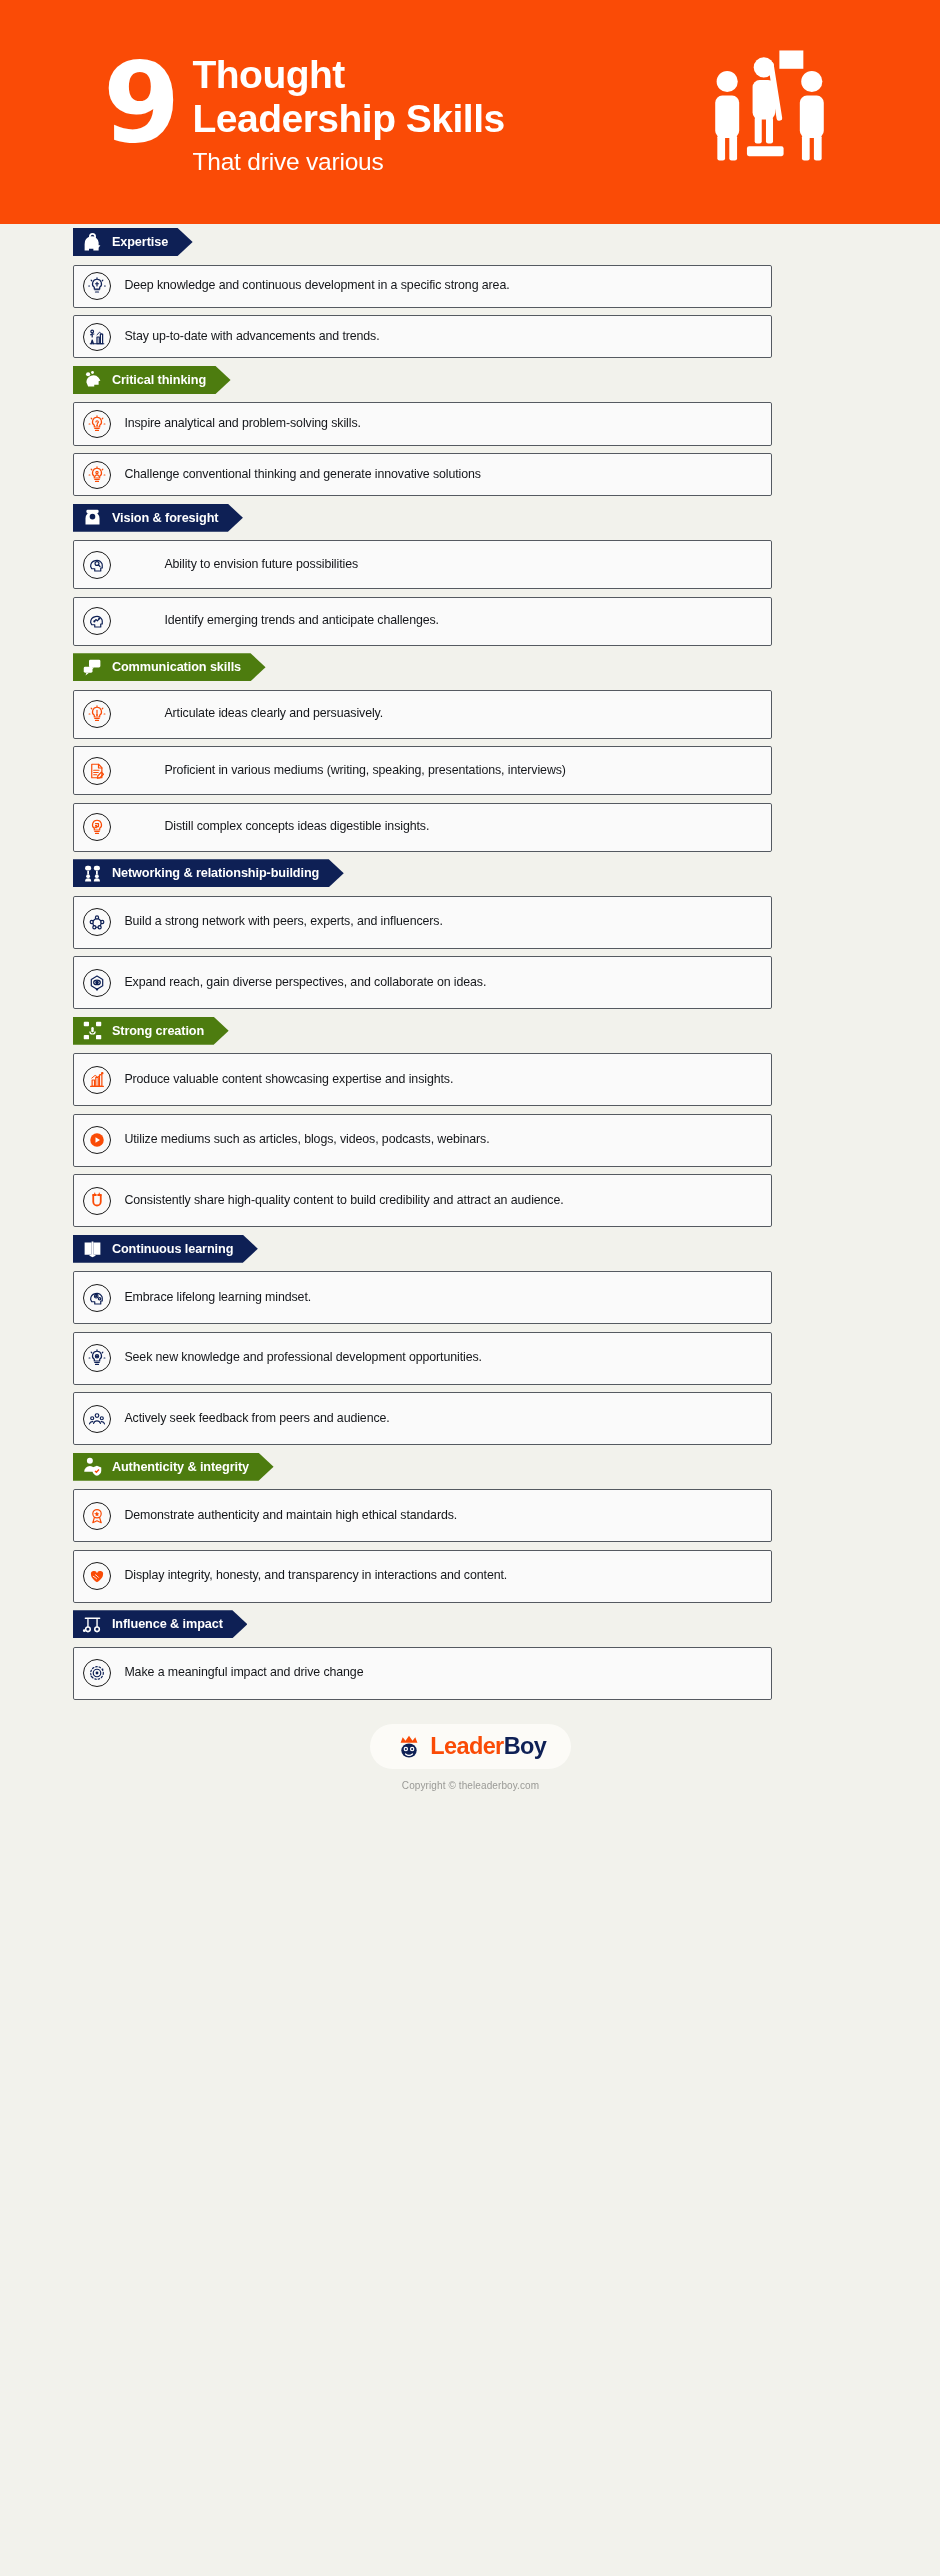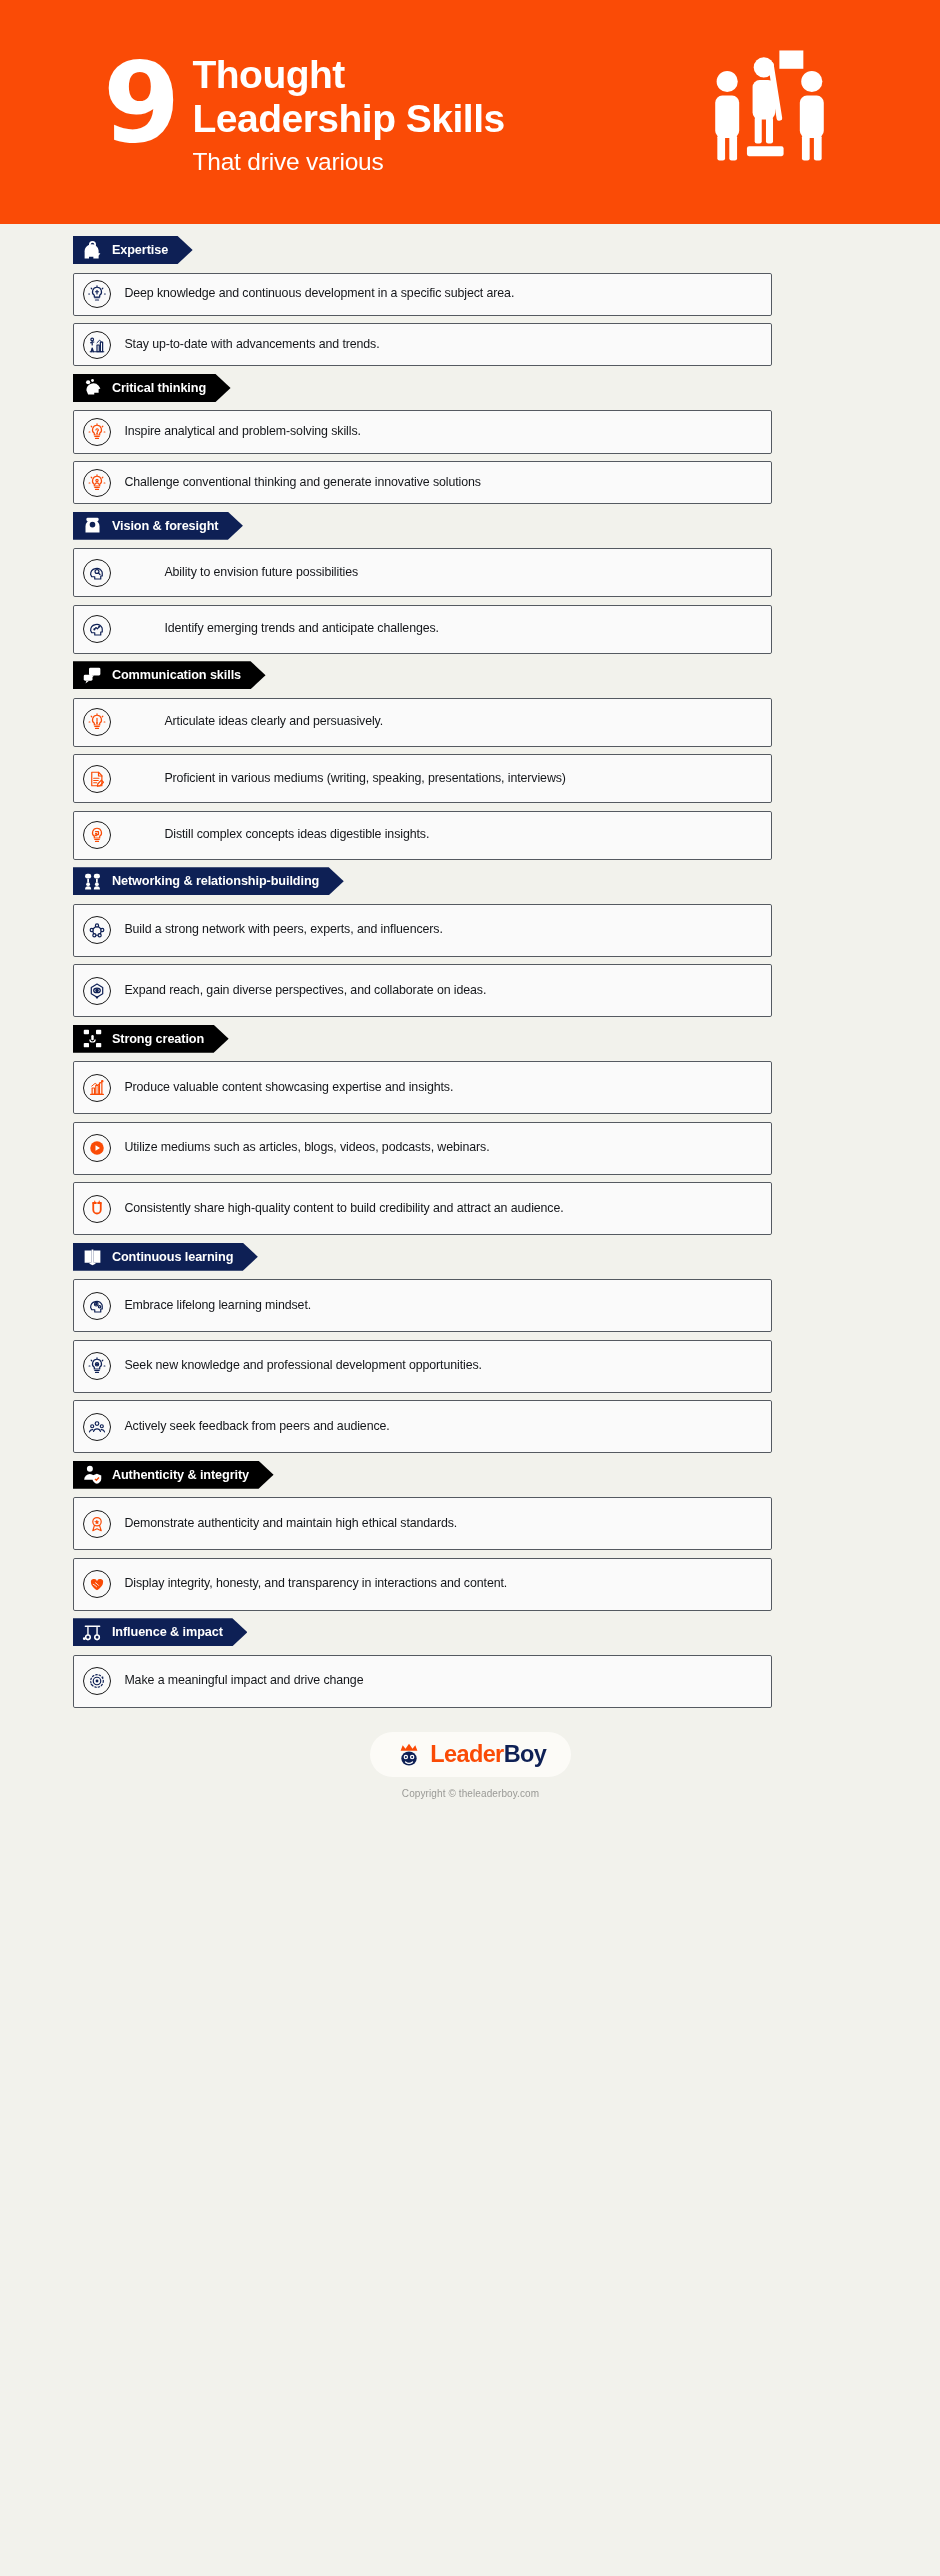--- a/index.html
+++ b/index.html
@@ -89,21 +89,21 @@
     align-items: center;
     padding: 0 24.5px 0 9.4px;
     color: #ffffff;
     font-size: 12.7px;
     font-weight: 700;
     letter-spacing: -0.1px;
     white-space: nowrap;
     clip-path: polygon(0 0, calc(100% - 15px) 0, 100% 50%, calc(100% - 15px) 100%, 0 100%);
   }
   .banner.navy  { background: #0e2055; }
-  .banner.orange{ background: #000000; }
+  .banner.orange{ background: #4d7c0f; }
   .banner-icon {
     width: 21px;
     height: 21px;
     flex: 0 0 auto;
     margin-right: 8.5px;
     display: inline-block;
   }
   .banner-icon svg { display: block; width: 100%; height: 100%; }
   .banner-label { display: inline-block; }
 
@@ -166,21 +166,21 @@
   }
   .logo-text .lead { color: #fa4b06; }
   .logo-text .boy  { color: #0e2055; }
   .copyright {
     margin-top: 10.3px;
     font-size: 10px;
     color: #9a9a96;
     letter-spacing: 0.1px;
   }
 
-  .rail { width: 851px; padding: 12px 79px 0 73px; }
+  .rail { width: 851px; padding: 4px 79px 0 73px; }
 </style>
 </head>
 <body>
 
 <div class="page">
 
   <div class="hero">
     <div class="hero-left">
       <div class="hero-number">9</div>
       <div class="hero-titles">
@@ -227,21 +227,21 @@
           <div class="item">
             <span class="item-icon">
               <svg viewBox="0 0 24 24" fill="none" stroke="#0e2055" stroke-width="1.6" stroke-linecap="round" stroke-linejoin="round">
                 <path d="M9 17h6"></path>
                 <path d="M10 20h4"></path>
                 <path d="M12 3a6 6 0 0 1 3.6 10.8V16H8.4v-2.2A6 6 0 0 1 12 3z"></path>
                 <path d="M12 7v5M10 9h4"></path>
                 <path d="M12 1v1M4.2 4.2l.8.8M1 12h1M22 12h1M19 5l.8-.8"></path>
               </svg>
             </span>
-            <span class="item-text">Deep knowledge and continuous development in a specific subject area.</span>
+            <span class="item-text">Deep knowledge and continuous development in a specific strong area.</span>
           </div>
           <div class="item">
             <span class="item-icon">
               <svg viewBox="0 0 24 24" fill="none" stroke="#0e2055" stroke-width="1.6" stroke-linecap="round" stroke-linejoin="round">
                 <path d="M3 21h18"></path>
                 <rect x="12" y="12" width="3" height="9"></rect>
                 <rect x="16.5" y="8" width="3" height="13"></rect>
                 <circle cx="5.6" cy="4.6" r="1.8"></circle>
                 <path d="M5.6 7v5M3.4 9l4.4-1M4.2 21l1.4-5 1.6 5"></path>
                 <path d="M12 9l3.5-3.5L19 9" stroke-width="1.3"></path>

